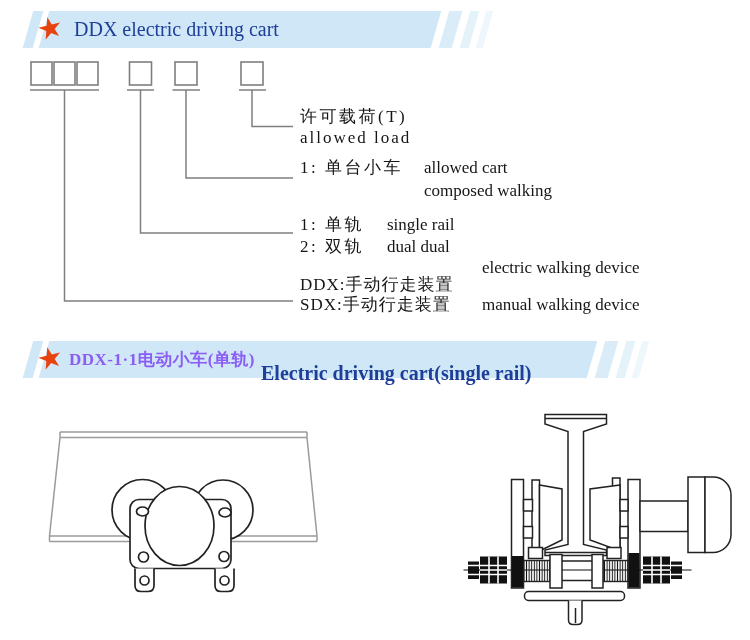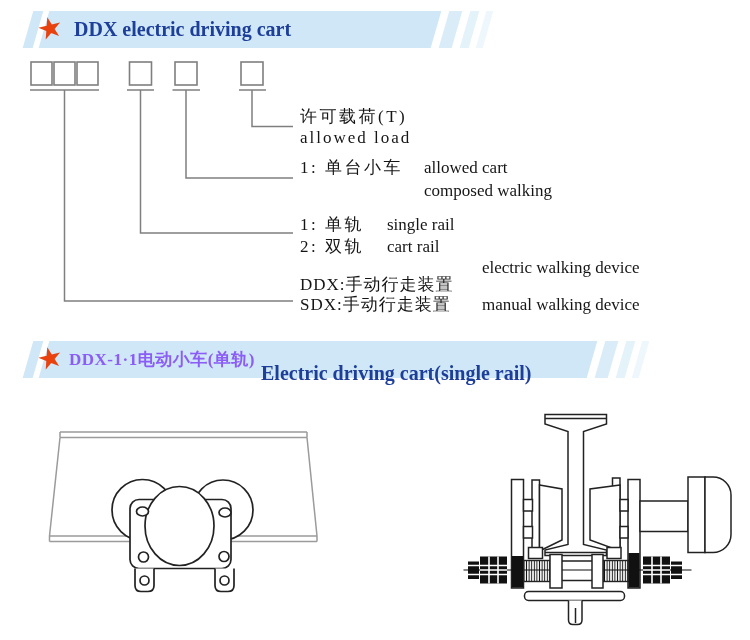--- a/index.html
+++ b/index.html
@@ -15,21 +15,21 @@
   .bnr-stripe{position:absolute;top:0;height:37px;transform:skewX(-16deg);}
   .s1{background:var(--banner-stripe1);} .s2{background:var(--banner-stripe2);} .s3{background:var(--banner-stripe3);}
   #banner1 .bnr-main{width:392px;}
   #banner1 .s1{left:416px;width:13px;} #banner1 .s2{left:437px;width:9px;} #banner1 .s3{left:453px;width:7px;}
   #banner2 .bnr-main{width:548px;}
   #banner2 .s1{left:572px;width:13px;} #banner2 .s2{left:593px;width:9px;} #banner2 .s3{left:609px;width:7px;}
   .star{position:absolute;left:9px;top:-1px;font-size:29px;line-height:37px;
         color:var(--star);transform:rotate(-14deg);font-family:"DejaVu Sans",sans-serif;}
   .bnr-text{position:absolute;left:41px;top:0;height:37px;display:flex;align-items:center;white-space:nowrap;}
   .b1cn{font-family:"Liberation Sans","DejaVu Sans",sans-serif;font-weight:bold;font-size:23px;color:#0a0a0a;}
-  .b1en{font-weight:bold;font-size:20px;color:var(--header-blue);margin-left:5px;}
+  .b1en{font-weight:normal;font-size:20px;color:var(--header-blue);margin-left:5px;}
   .b2cn{font-weight:600;font-size:17px;color:#8b5cf6;letter-spacing:0.5px;}
   .b2en{font-weight:bold;font-size:20px;color:var(--header-blue);margin-left:6px;margin-top:28px;}
 
   
   .kl{position:absolute;white-space:nowrap;color:#151515;font-size:17px;line-height:20px;}
   .cn{letter-spacing:2.5px;}
   .sp{letter-spacing:2px;}
 
   
   .keyline{stroke:var(--diagram-gray);fill:none;stroke-width:1.5;}
@@ -80,21 +80,21 @@
   <span class="kl cn" style="left:300px;top:107px">许可载荷(T)</span>
   <span class="kl sp" style="left:300px;top:128px">allowed load</span>
 
   <span class="kl cn" style="left:300px;top:158px">1: 单台小车</span>
   <span class="kl" style="left:424px;top:158px">allowed cart</span>
   <span class="kl" style="left:424px;top:181px">composed walking</span>
 
   <span class="kl cn" style="left:300px;top:215px">1: 单轨</span>
   <span class="kl" style="left:387px;top:215px">single rail</span>
   <span class="kl cn" style="left:300px;top:237px">2: 双轨</span>
-  <span class="kl" style="left:387px;top:237px">cart rail</span>
+  <span class="kl" style="left:387px;top:237px">dual dual</span>
 
   <span class="kl cn" style="left:300px;top:275px;letter-spacing:1px">DDX:手动行走装置</span>
   <span class="kl" style="left:482px;top:258px">electric walking device</span>
   <span class="kl cn" style="left:300px;top:295px;letter-spacing:1px">SDX:手动行走装置</span>
   <span class="kl" style="left:482px;top:295px">manual walking device</span>
 
   <div class="banner" id="banner2" style="top:341px;width:640px;">
     <div class="bnr-sliver"></div>
     <div class="bnr-main"></div>
     <div class="bnr-stripe s1"></div>

